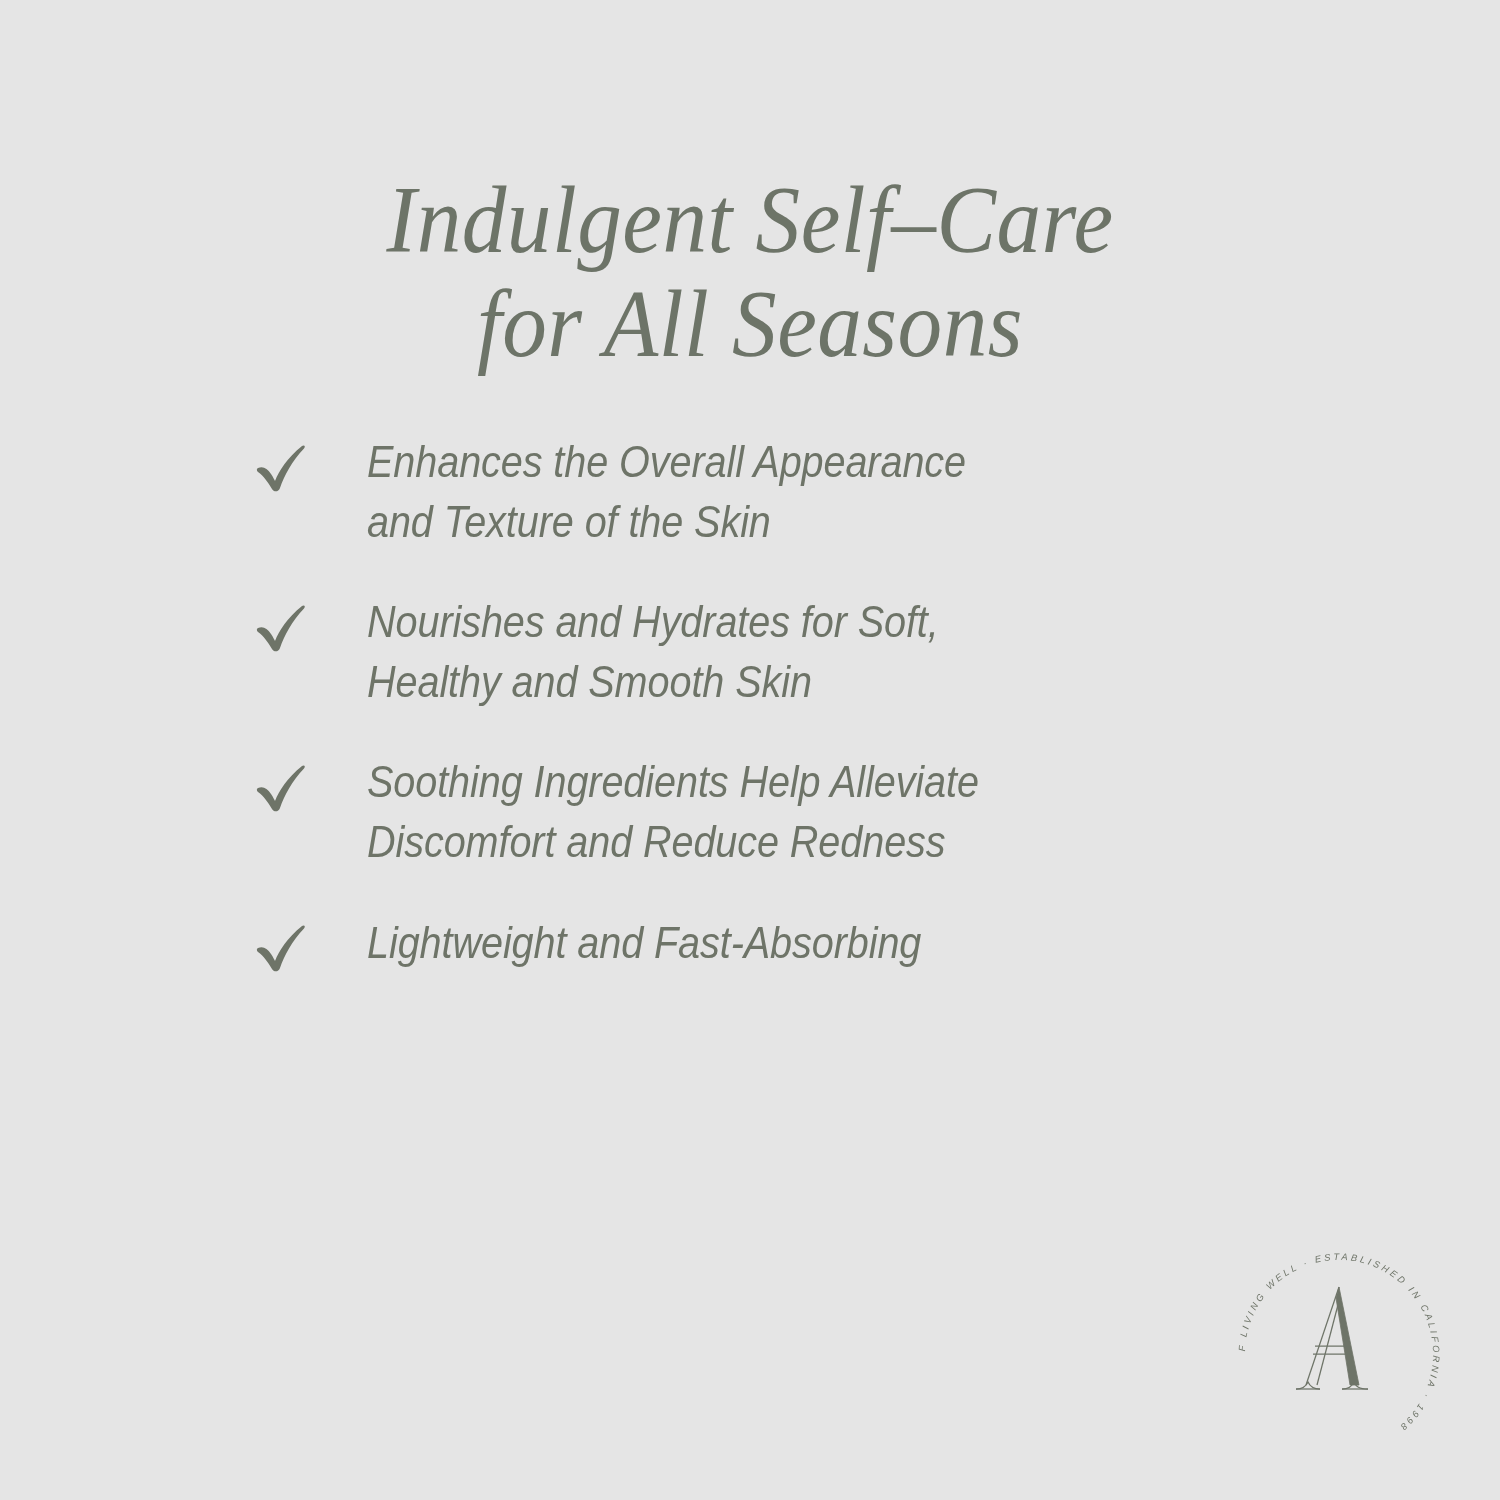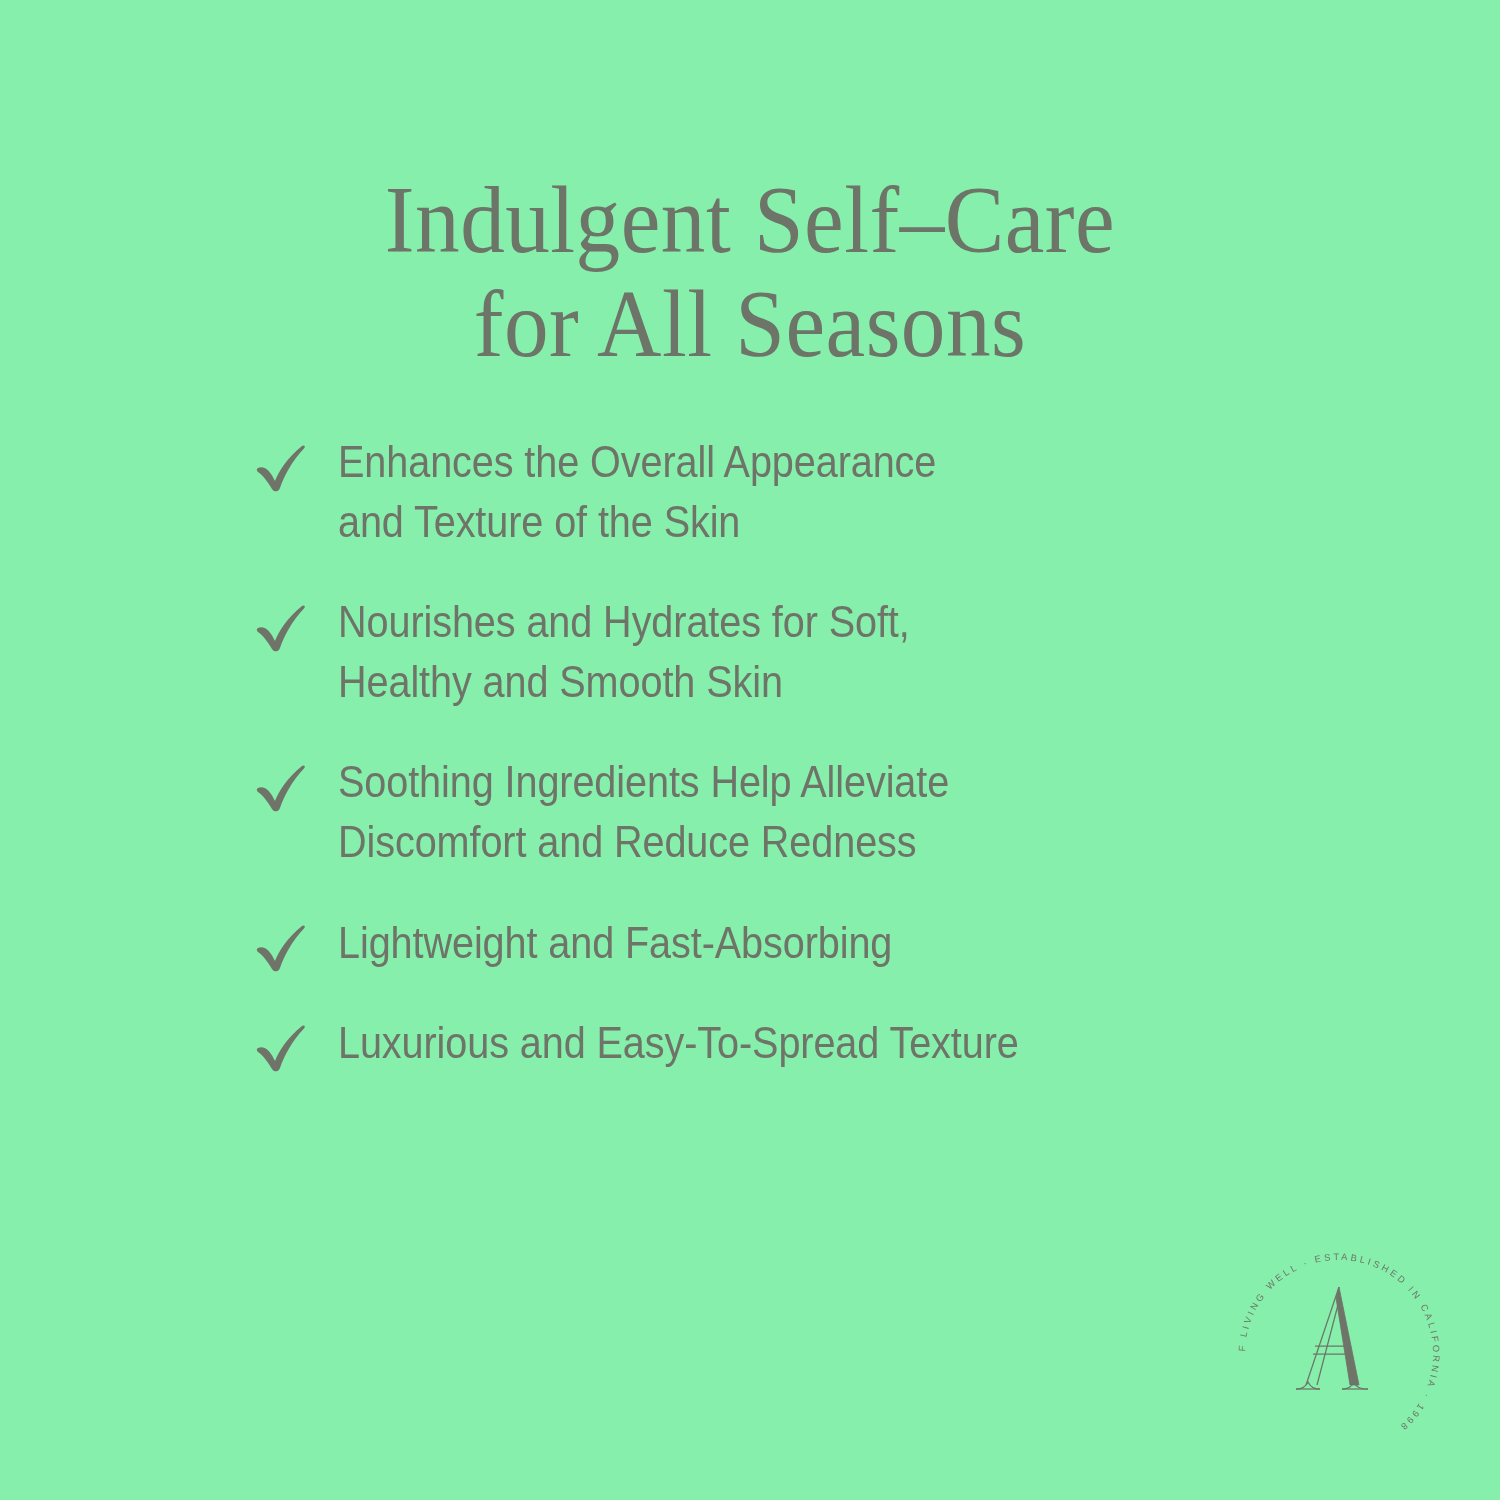--- a/index.html
+++ b/index.html
@@ -11,21 +11,22 @@
 
   body {
     background:#fdfdee;
     font-family:"Liberation Sans", sans-serif;
     position:relative;
   }
 
   .card {
     position:absolute;
     inset:0;
-    background:#86efac;
+    background:#e5e5e5;
+    font-style:italic;
   }
 
   
   .title-block {
     position:absolute;
     top:168px;
     left:0;
     width:1500px;
     text-align:center;
   }
@@ -48,20 +49,21 @@
     position:absolute;
     top:432px;
     left:252px;
     width:980px;
   }
 
   .item {
     display:flex;
     align-items:flex-start;
     margin-bottom:40px;
+    gap:29px;
   }
 
   .item.single { margin-bottom:38px;align-items:center; }
   .item:last-child { margin-bottom:0; }
 
   .check {
     flex:0 0 auto;
     width:60px;
     height:62px;
     margin-right:26px;
@@ -147,28 +149,20 @@
 
     <div class="item single">
       <span class="check">
         <svg viewBox="0 0 60 62" xmlns="http://www.w3.org/2000/svg">
           <path d="M6 32 C11 30 15 32 19 38 C21 41 22 43 23 45 C27 35 35 22 50 10 C52 8.6 54 10 52 12.5 C40 25 32 40 28 52 C26.5 56 22 56.5 20 53 C16 46.5 11.5 39.5 6 36 C4.5 35 4.4 32.6 6 32 Z" fill="#6e7468"></path>
         </svg>
       </span>
       <span class="item-text">Lightweight and Fast-Absorbing</span>
     </div>
 
-    <div class="item single">
-      <span class="check">
-        <svg viewBox="0 0 60 62" xmlns="http://www.w3.org/2000/svg">
-          <path d="M6 32 C11 30 15 32 19 38 C21 41 22 43 23 45 C27 35 35 22 50 10 C52 8.6 54 10 52 12.5 C40 25 32 40 28 52 C26.5 56 22 56.5 20 53 C16 46.5 11.5 39.5 6 36 C4.5 35 4.4 32.6 6 32 Z" fill="#6e7468"></path>
-        </svg>
-      </span>
-      <span class="item-text">Luxurious and Easy-To-Spread Texture</span>
-    </div>
 
   </div>
 
   <div class="logo">
     <svg viewBox="0 0 222 222" xmlns="http://www.w3.org/2000/svg">
       <defs>
         <path id="ringpath" d="M 111,111 m -94,0 a 94,94 0 1,1 188,0 a 94,94 0 1,1 -188,0"></path>
       </defs>
 
       <text class="ring-text">

